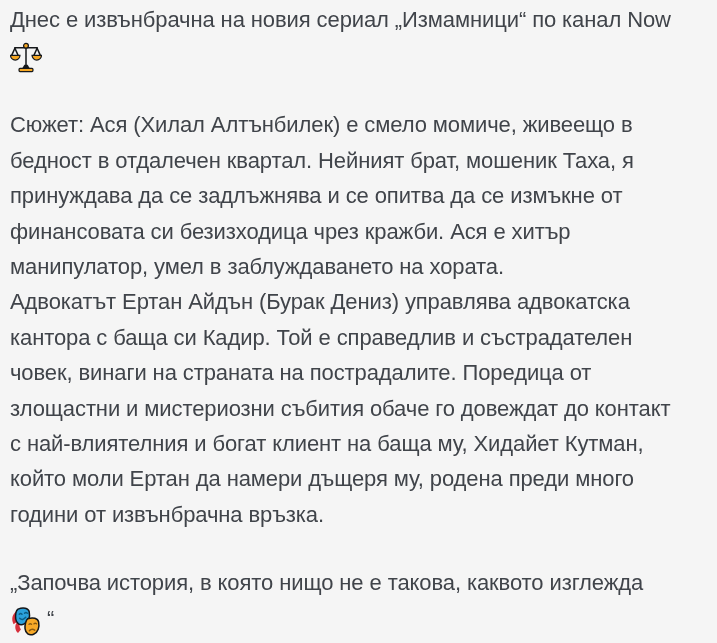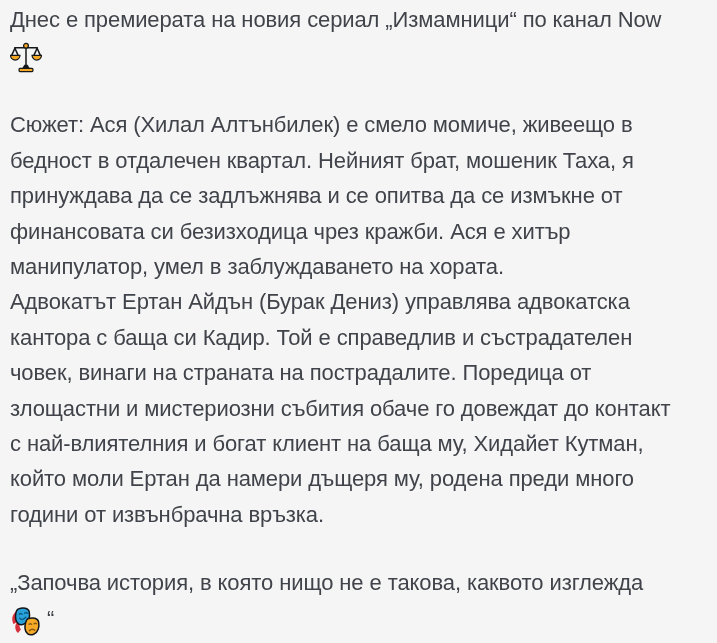--- a/index.html
+++ b/index.html
@@ -44,21 +44,21 @@
   .closing-quote {
     margin-left: 5px;
   }
 </style>
 </head>
 <body>
 
 <div class="post">
 
   <p>
-    <span>Днес е премиерата на новия сериал „Измамници“ по канал Now</span><br>
+    <span>Днес е извънбрачна на новия сериал „Измамници“ по канал Now</span><br>
     <span class="emoji">
       <svg viewBox="0 0 36 36" xmlns="http://www.w3.org/2000/svg" aria-hidden="true">
         <g stroke="#16181b" stroke-width="1.7" stroke-linecap="round">
           <line x1="18" y1="6.5" x2="18" y2="27.5"></line>
           <line x1="5.5" y1="6.5" x2="30.5" y2="6.5"></line>
           <line x1="5.5" y1="7" x2="2" y2="14.8"></line>
           <line x1="5.5" y1="7" x2="9" y2="14.8"></line>
           <line x1="30.5" y1="7" x2="27" y2="14.8"></line>
           <line x1="30.5" y1="7" x2="34" y2="14.8"></line>
         </g>

